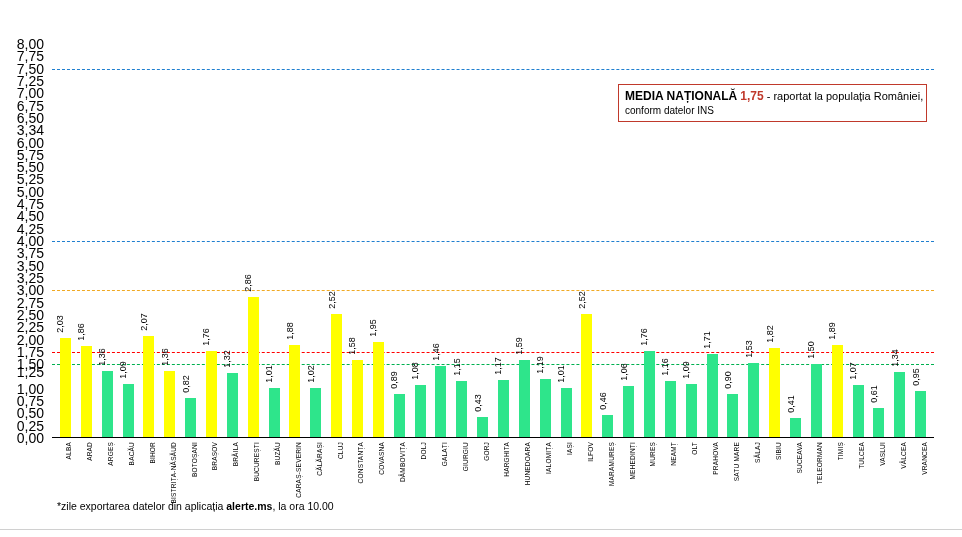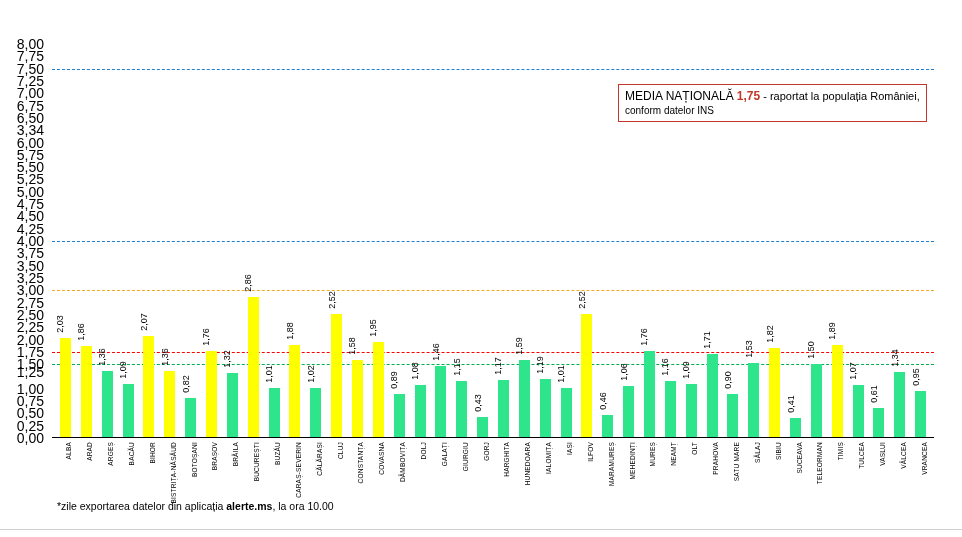--- a/index.html
+++ b/index.html
@@ -139,21 +139,21 @@
     background: #ffffff;
     padding: 4px 6px 5px 6px;
     box-sizing: border-box;
   }
   #media-line1 {
     font-size: 11px;
     color: #000000;
     white-space: nowrap;
   }
   #media-strong {
-    font-weight: normal;
+    font-weight: bold;
     font-size: 12px;
   }
   #media-val {
     font-weight: bold;
     font-size: 12px;
     color: #c0392b;
   }
   #media-line2 {
     font-size: 10px;
     color: #000000;

